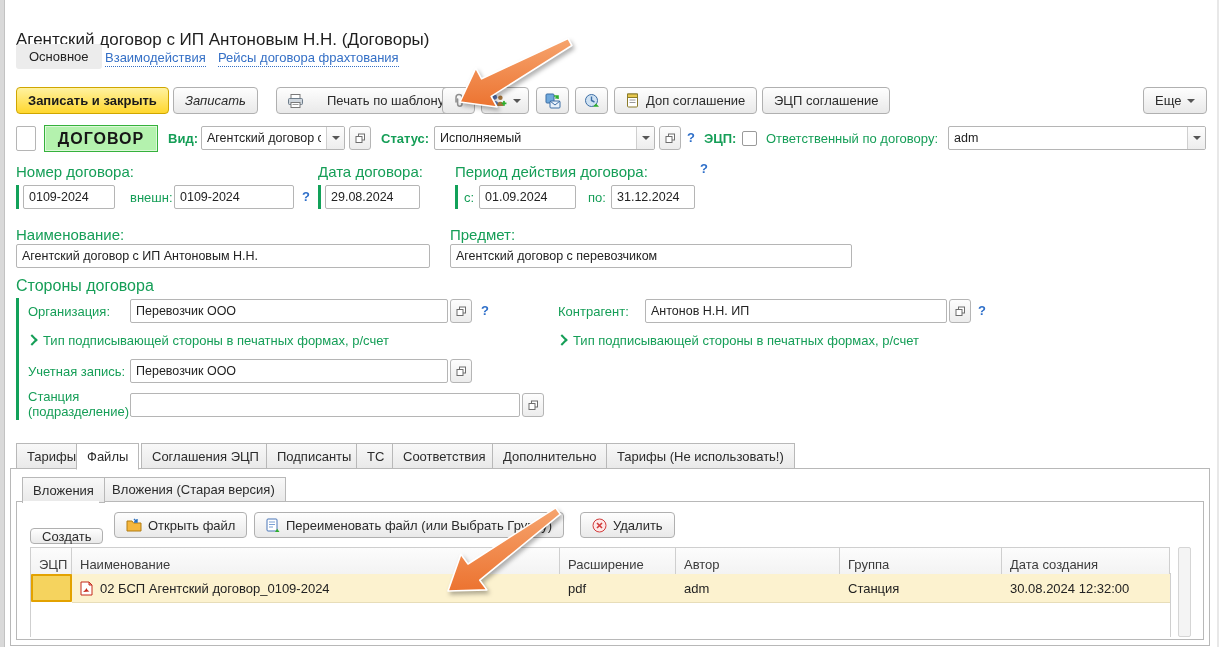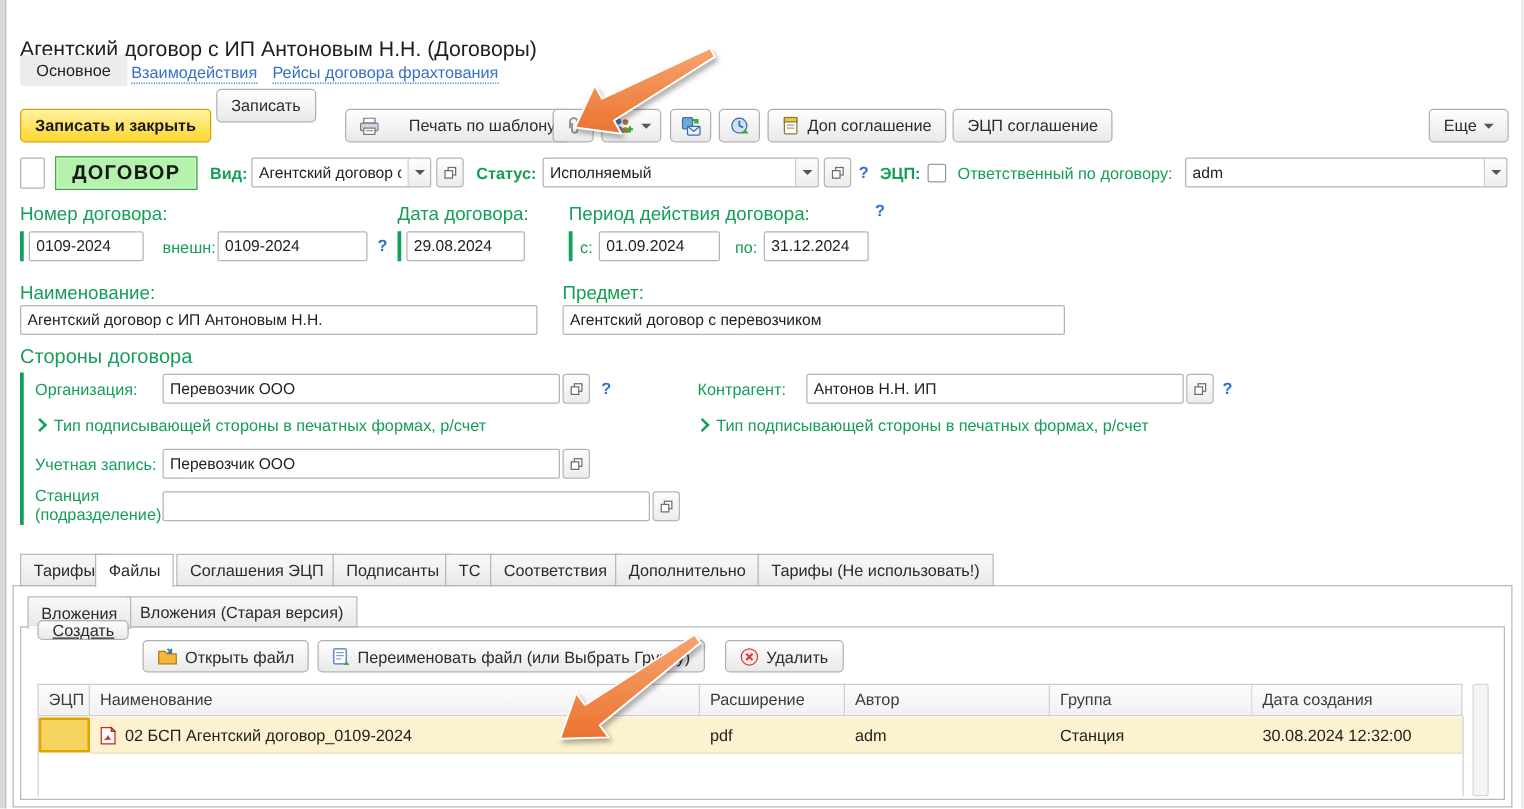--- a/index.html
+++ b/index.html
@@ -38,21 +38,21 @@
   .reqbar{width:3px;background:#12a159;}
   .chev{display:inline-block;width:6px;height:6px;border-right:2px solid #159e57;border-top:2px solid #159e57;
     transform:rotate(45deg);margin-right:7px;position:relative;top:-1px;}
   .greenlink{color:#159e57;cursor:pointer;white-space:nowrap;}
   .cb{width:15px;height:15px;box-sizing:border-box;border:1px solid #9a9a9a;border-radius:2px;background:#fff;}
   .tab{position:absolute;height:26px;box-sizing:border-box;display:flex;align-items:center;justify-content:center;
     border:1px solid #b8b8b8;background:linear-gradient(#f8f8f8,#e9e9e9);padding:0 10px;white-space:nowrap;color:#2b2b2b;cursor:pointer;}
   .tab.active{background:#fff;border-bottom:1px solid #fff;z-index:3;}
   .panel{position:absolute;box-sizing:border-box;border:1px solid #b8b8b8;background:#fff;}
   .th{position:absolute;box-sizing:border-box;height:26px;border:1px solid #cfcfcf;border-left:none;
-    background:linear-gradient(#fcfcfc,#f1f1f1);display:flex;padding:4px 8px;color:#3c3c3c;cursor:pointer;}
+    background:linear-gradient(#fcfcfc,#f1f1f1);display:flex;align-items:center;padding:16px 8px;color:#3c3c3c;cursor:pointer;}
   .th.first{border-left:1px solid #cfcfcf;}
   .td{position:absolute;box-sizing:border-box;height:29px;display:flex;align-items:center;padding:0 8px;
     background:#fcf2cf;border-bottom:1px solid #e7ddb9;color:#222;white-space:nowrap;overflow:hidden;}
   .td.focus{background:#f5d35e;border:2px solid #e3a200;border-radius:1px;}
   .tblside{position:absolute;width:1px;background:#cfcfcf;}
   .scrolltrack{position:absolute;box-sizing:border-box;background:#f4f4f4;border:1px solid #d5d5d5;border-radius:2px;}
   svg.icon{display:block;}
   .arrow{position:absolute;filter:drop-shadow(2px 3px 2px rgba(0,0,0,.30));z-index:9;pointer-events:none;}
 </style>
 </head>
@@ -70,21 +70,21 @@
   <div class="abs" style="left:105px;top:50px;">
     <span class="navlink">Взаимодействия</span>
   </div>
   <div class="abs" style="left:218px;top:50px;">
     <span class="navlink">Рейсы договора фрахтования</span>
   </div>
 
   <div class="btn btn-yellow" style="left:16px;top:87px;">
     <span>Записать и закрыть</span>
   </div>
-  <div class="btn" style="left:173px;top:71px;">
+  <div class="btn" style="left:173px;top:87px;font-style:italic;">
     <span>Записать</span>
   </div>
   <div class="btn" style="left:276px;top:87px;gap:24px;">
     <svg class="icon" width="15" height="14" viewBox="0 0 15 14">
       <rect x="3" y="0.5" width="9" height="4" fill="#fff" stroke="#7a7a7a"></rect>
       <rect x="0.5" y="4.5" width="14" height="6" rx="1" fill="#cfd6dd" stroke="#6e7d8a"></rect>
       <rect x="3" y="8.5" width="9" height="5" fill="#fff" stroke="#7a7a7a"></rect>
       <line x1="4.5" y1="10.5" x2="10.5" y2="10.5" stroke="#9a9a9a"></line>
     </svg>
     <span>Печать по шаблону</span>
@@ -276,21 +276,21 @@
 
   <div class="panel" style="left:16px;top:501px;width:1188px;height:139px;z-index:2;"></div>
   <div class="tab" style="left:22px;top:477px;z-index:3;height:26px;">
       <span>Вложения</span>
     </div>
   <div class="tab active" style="left:101px;top:477px;z-index:2;height:25px;background:linear-gradient(#f8f8f8,#e9e9e9);border-bottom:1px solid #b8b8b8;">
       <span>Вложения (Старая версия)</span>
     </div>
   <div class="abs" style="left:23px;top:501px;width:76px;height:2px;background:#fff;z-index:4;"></div>
 
-  <div class="btn" style="left:30px;top:496px;z-index:4;height:16px;text-decoration:underline;">
+  <div class="btn" style="left:30px;top:528px;z-index:4;height:16px;">
     <span>Создать</span>
   </div>
   <div class="btn" style="left:114px;top:512px;z-index:4;height:26px;">
     <svg class="icon" width="16" height="14" viewBox="0 0 16 14">
       <path d="M1 3 L6 3 L7.5 5 L15 5 L15 13 L1 13 z" fill="#f6b73c" stroke="#b07d14"></path>
       <path d="M8 1 L11 4 M11 1 L11 4 L8 4" stroke="#2a6fbd" stroke-width="1.4" fill="none"></path>
     </svg>
     <span>Открыть файл</span>
   </div>
   <div class="btn" style="left:254px;top:512px;z-index:4;height:26px;">

